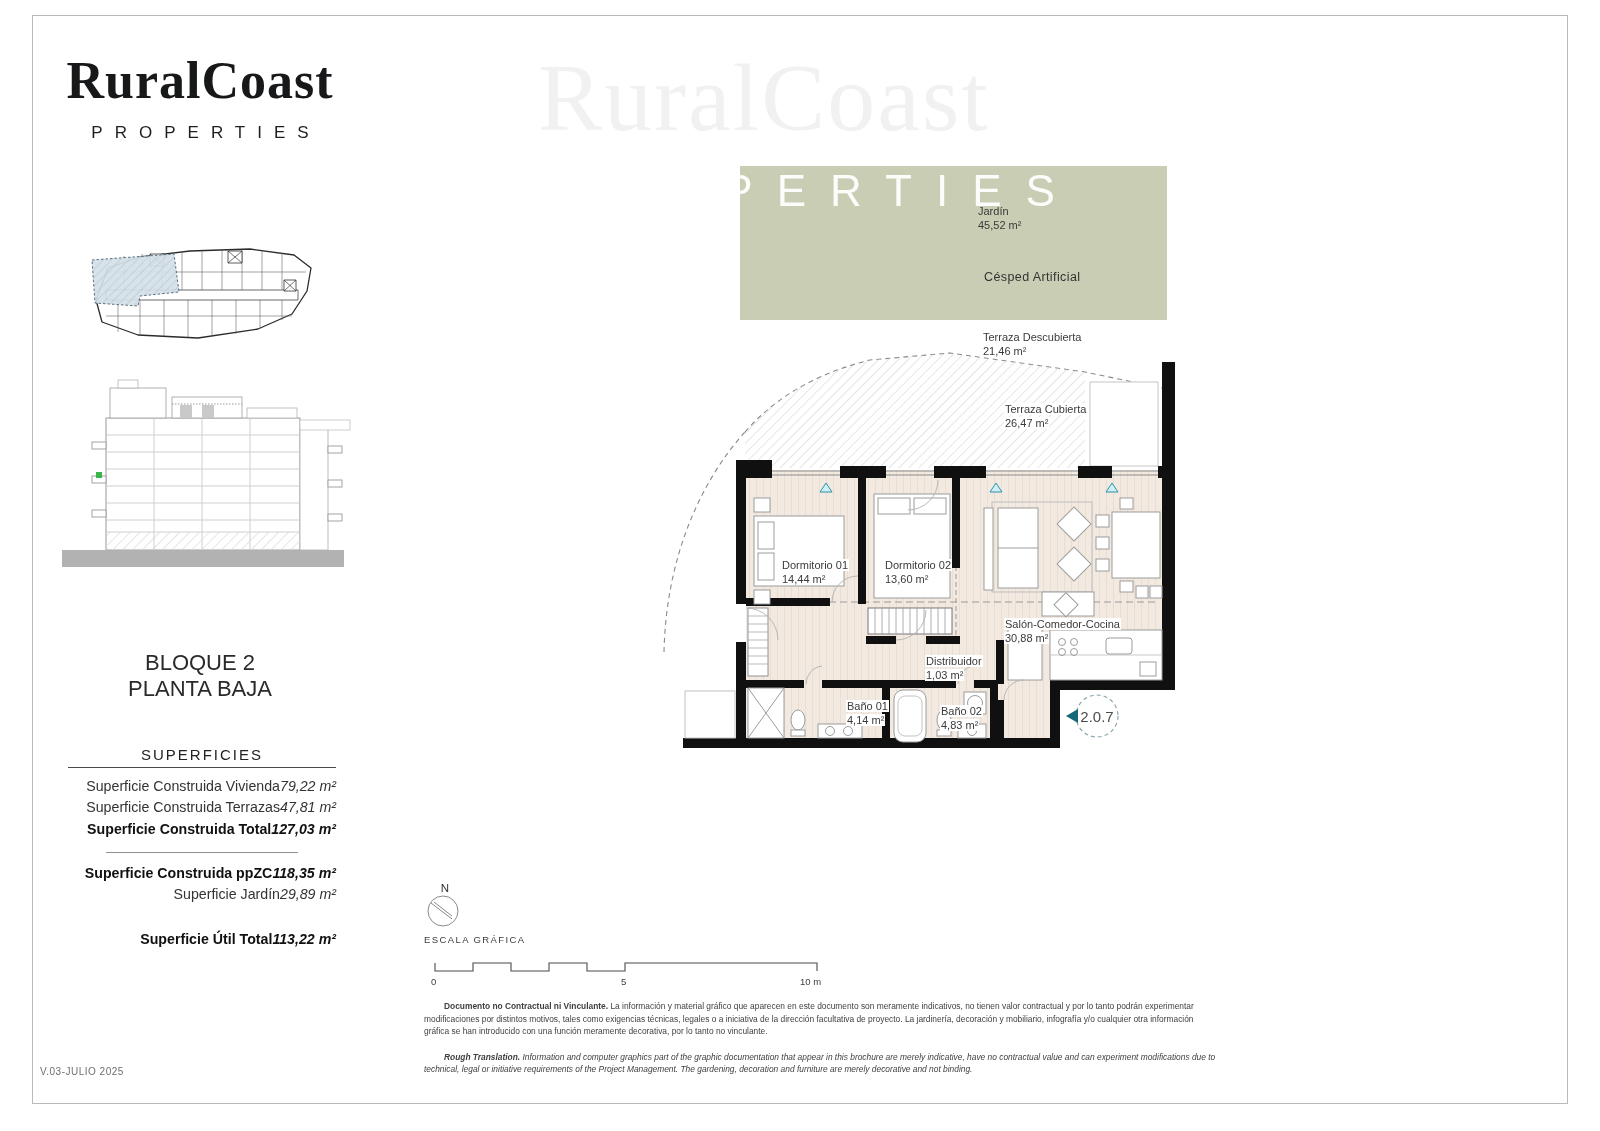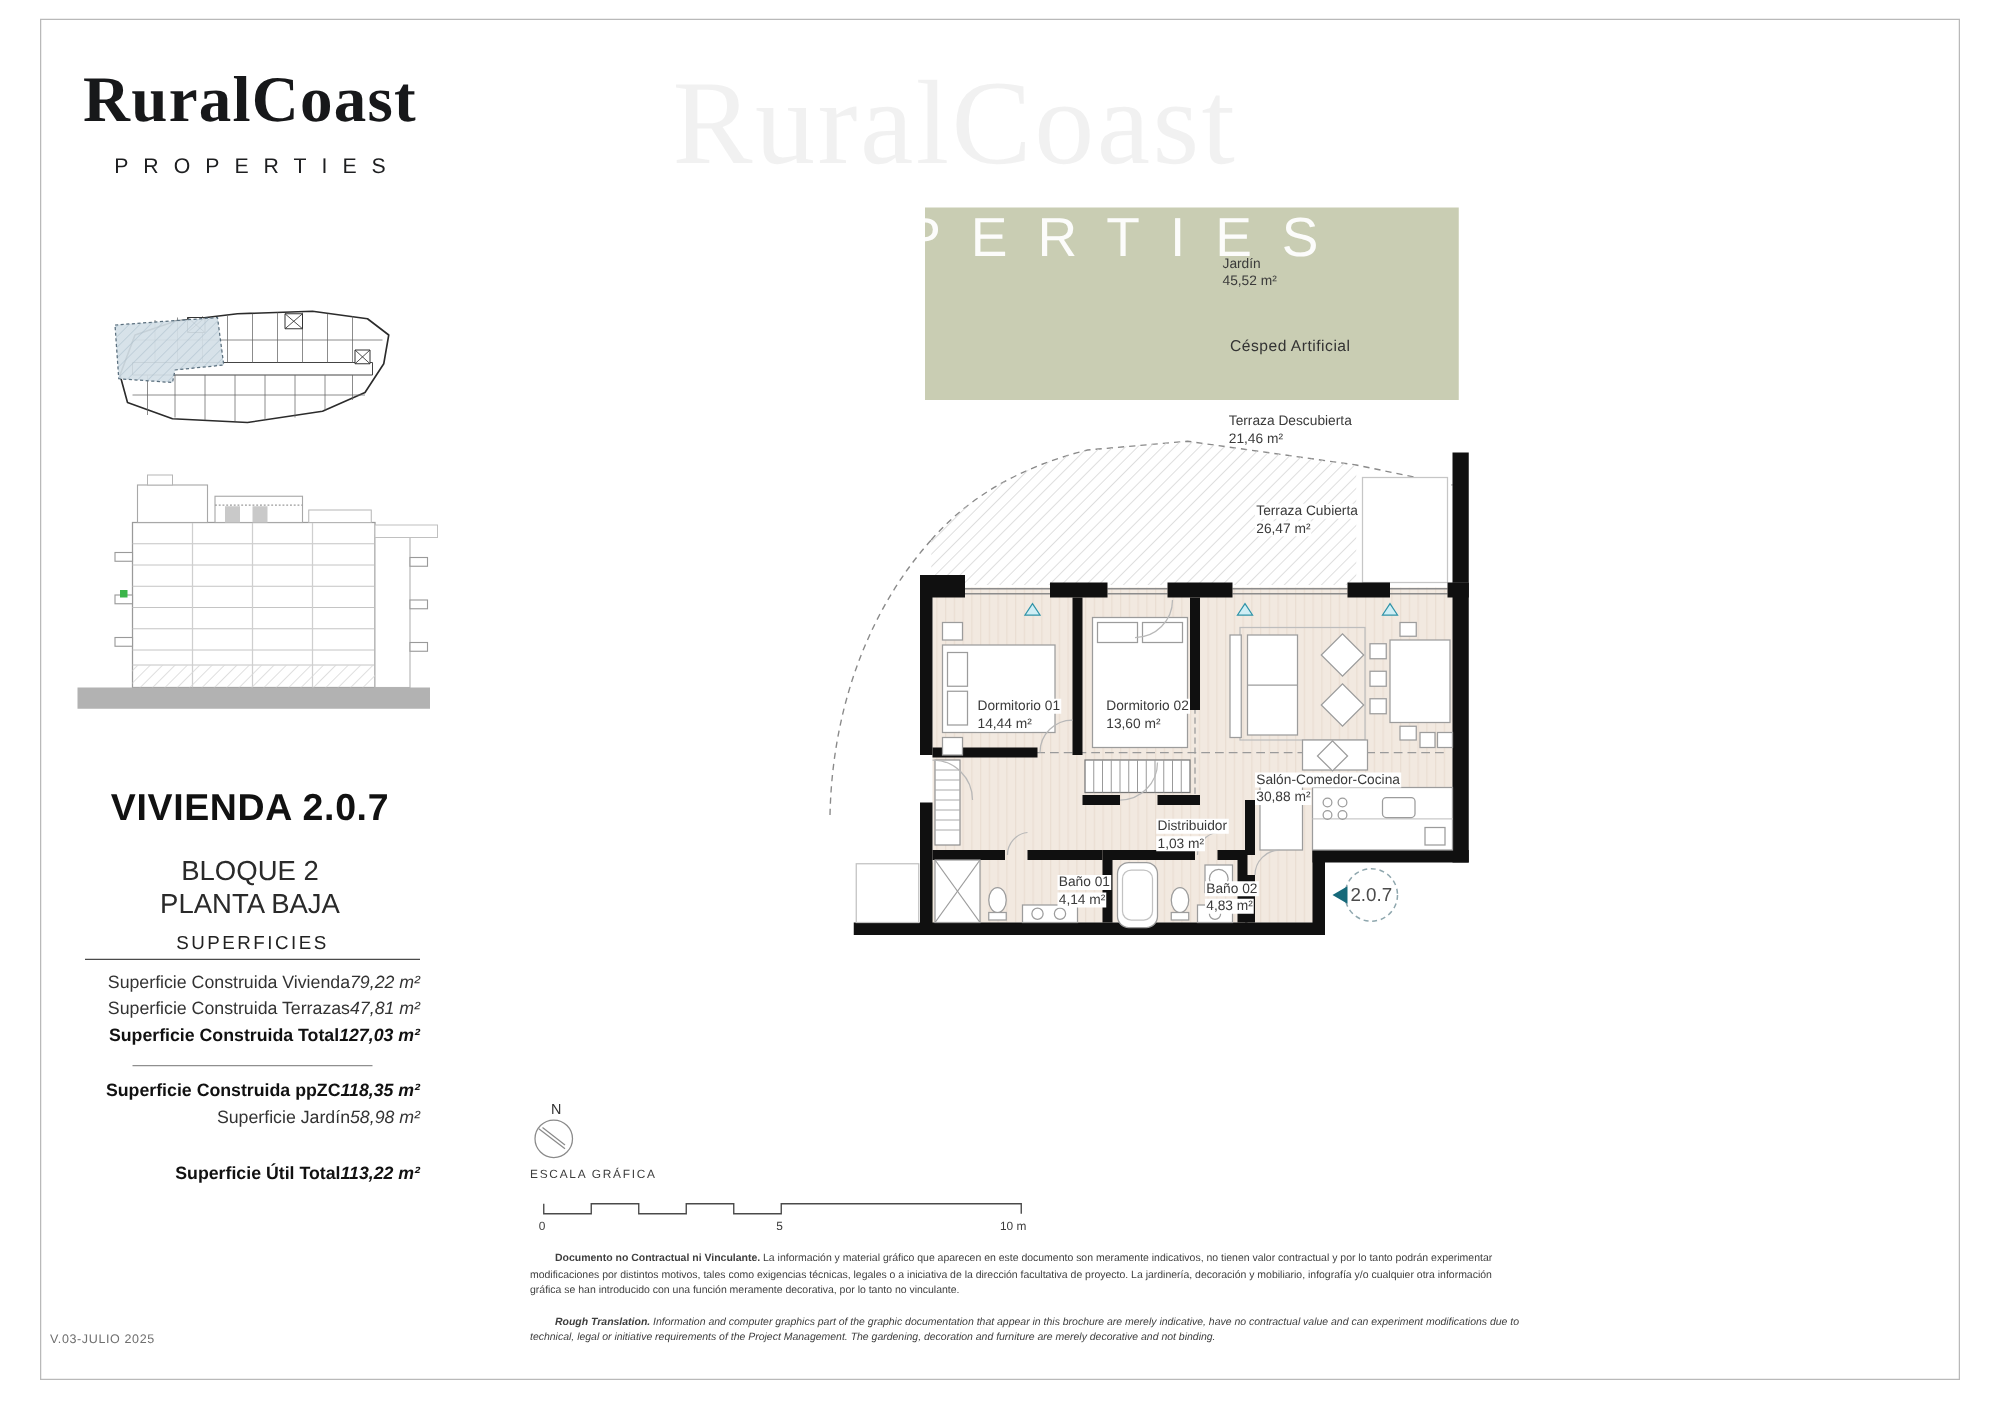--- a/index.html
+++ b/index.html
@@ -323,21 +323,20 @@
   </svg>
 
   <div class="abs wm-tag">PROPERTIES</div>
 
   <div class="abs logo">
     <div class="logo-name">RuralCoast</div>
     <div class="logo-tag">PROPERTIES</div>
   </div>
 
   <div class="abs unit-head">
-    <div class="unit-title">VIVIENDA 2.0.7</div>
     <div class="unit-sub">
       <div>BLOQUE 2</div>
       <div>PLANTA BAJA</div>
     </div>
   </div>
 
   <div class="abs surf">
     <div class="surf-title">SUPERFICIES</div>
     <div class="surf-rows">
       <div class="srow">
@@ -352,21 +351,21 @@
         <span class="lbl">Superficie Construida Total</span>
         <span class="val">127,03 m²</span>
       </div>
       <div class="surf-div"></div>
       <div class="srow bold">
         <span class="lbl">Superficie Construida ppZC</span>
         <span class="val">118,35 m²</span>
       </div>
       <div class="srow">
         <span class="lbl">Superficie Jardín</span>
-        <span class="val">58,98 m²</span>
+        <span class="val">29,89 m²</span>
       </div>
       <div class="surf-gap"></div>
       <div class="srow bold">
         <span class="lbl">Superficie Útil Total</span>
         <span class="val">113,22 m²</span>
       </div>
     </div>
   </div>
 
   <div class="abs version">V.03-JULIO 2025</div>
@@ -399,21 +398,21 @@
     <div><span class="bg">30,88 m²</span></div>
   </div>
   <div class="abs plabel" style="left:925px;top:655px;">
     <div><span class="bg">Distribuidor</span></div>
     <div><span class="bg">1,03 m²</span></div>
   </div>
   <div class="abs plabel" style="left:846px;top:700px;">
     <div><span class="bg">Baño 01</span></div>
     <div><span class="bg">4,14 m²</span></div>
   </div>
-  <div class="abs plabel" style="left:964px;top:705px;">
+  <div class="abs plabel" style="left:940px;top:705px;">
     <div><span class="bg">Baño 02</span></div>
     <div><span class="bg">4,83 m²</span></div>
   </div>
 
   <div class="abs badge-num" style="left:1075px;top:708px;">2.0.7</div>
 
   <div class="abs north">N</div>
   <div class="abs escala">ESCALA GRÁFICA</div>
   <div class="abs tick" style="left:431px;top:976px;">0</div>
   <div class="abs tick" style="left:621px;top:976px;">5</div>

